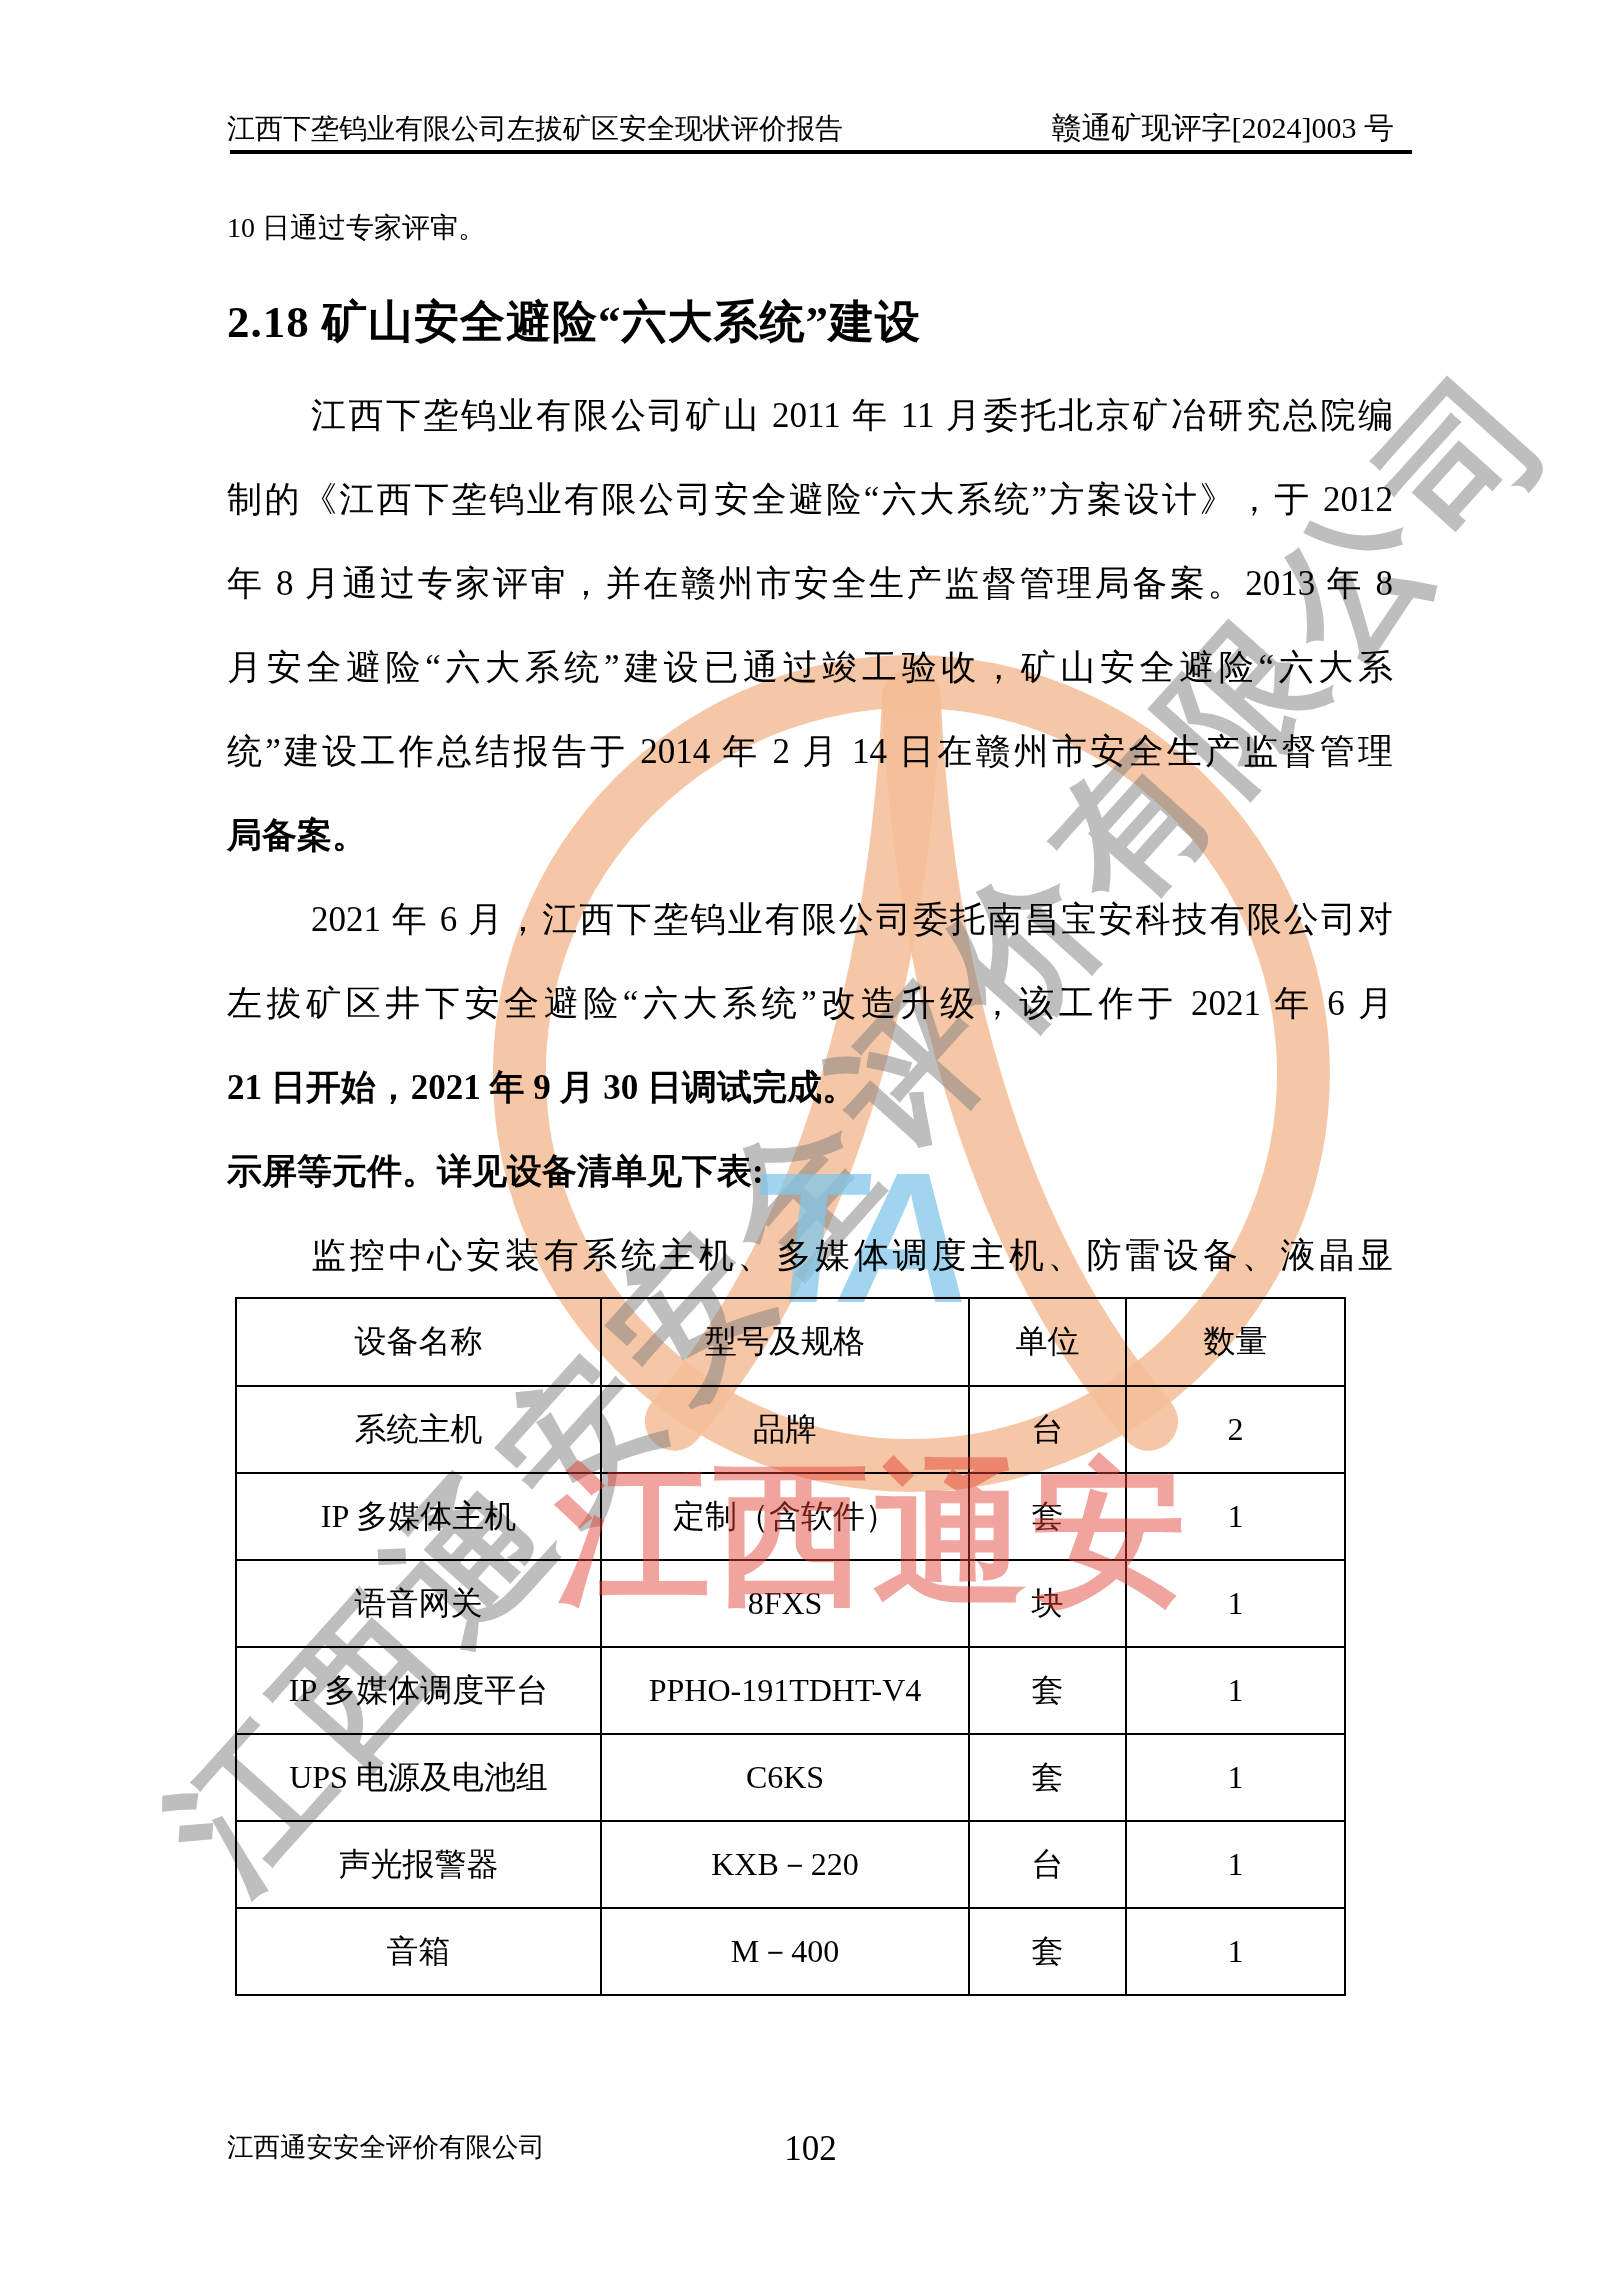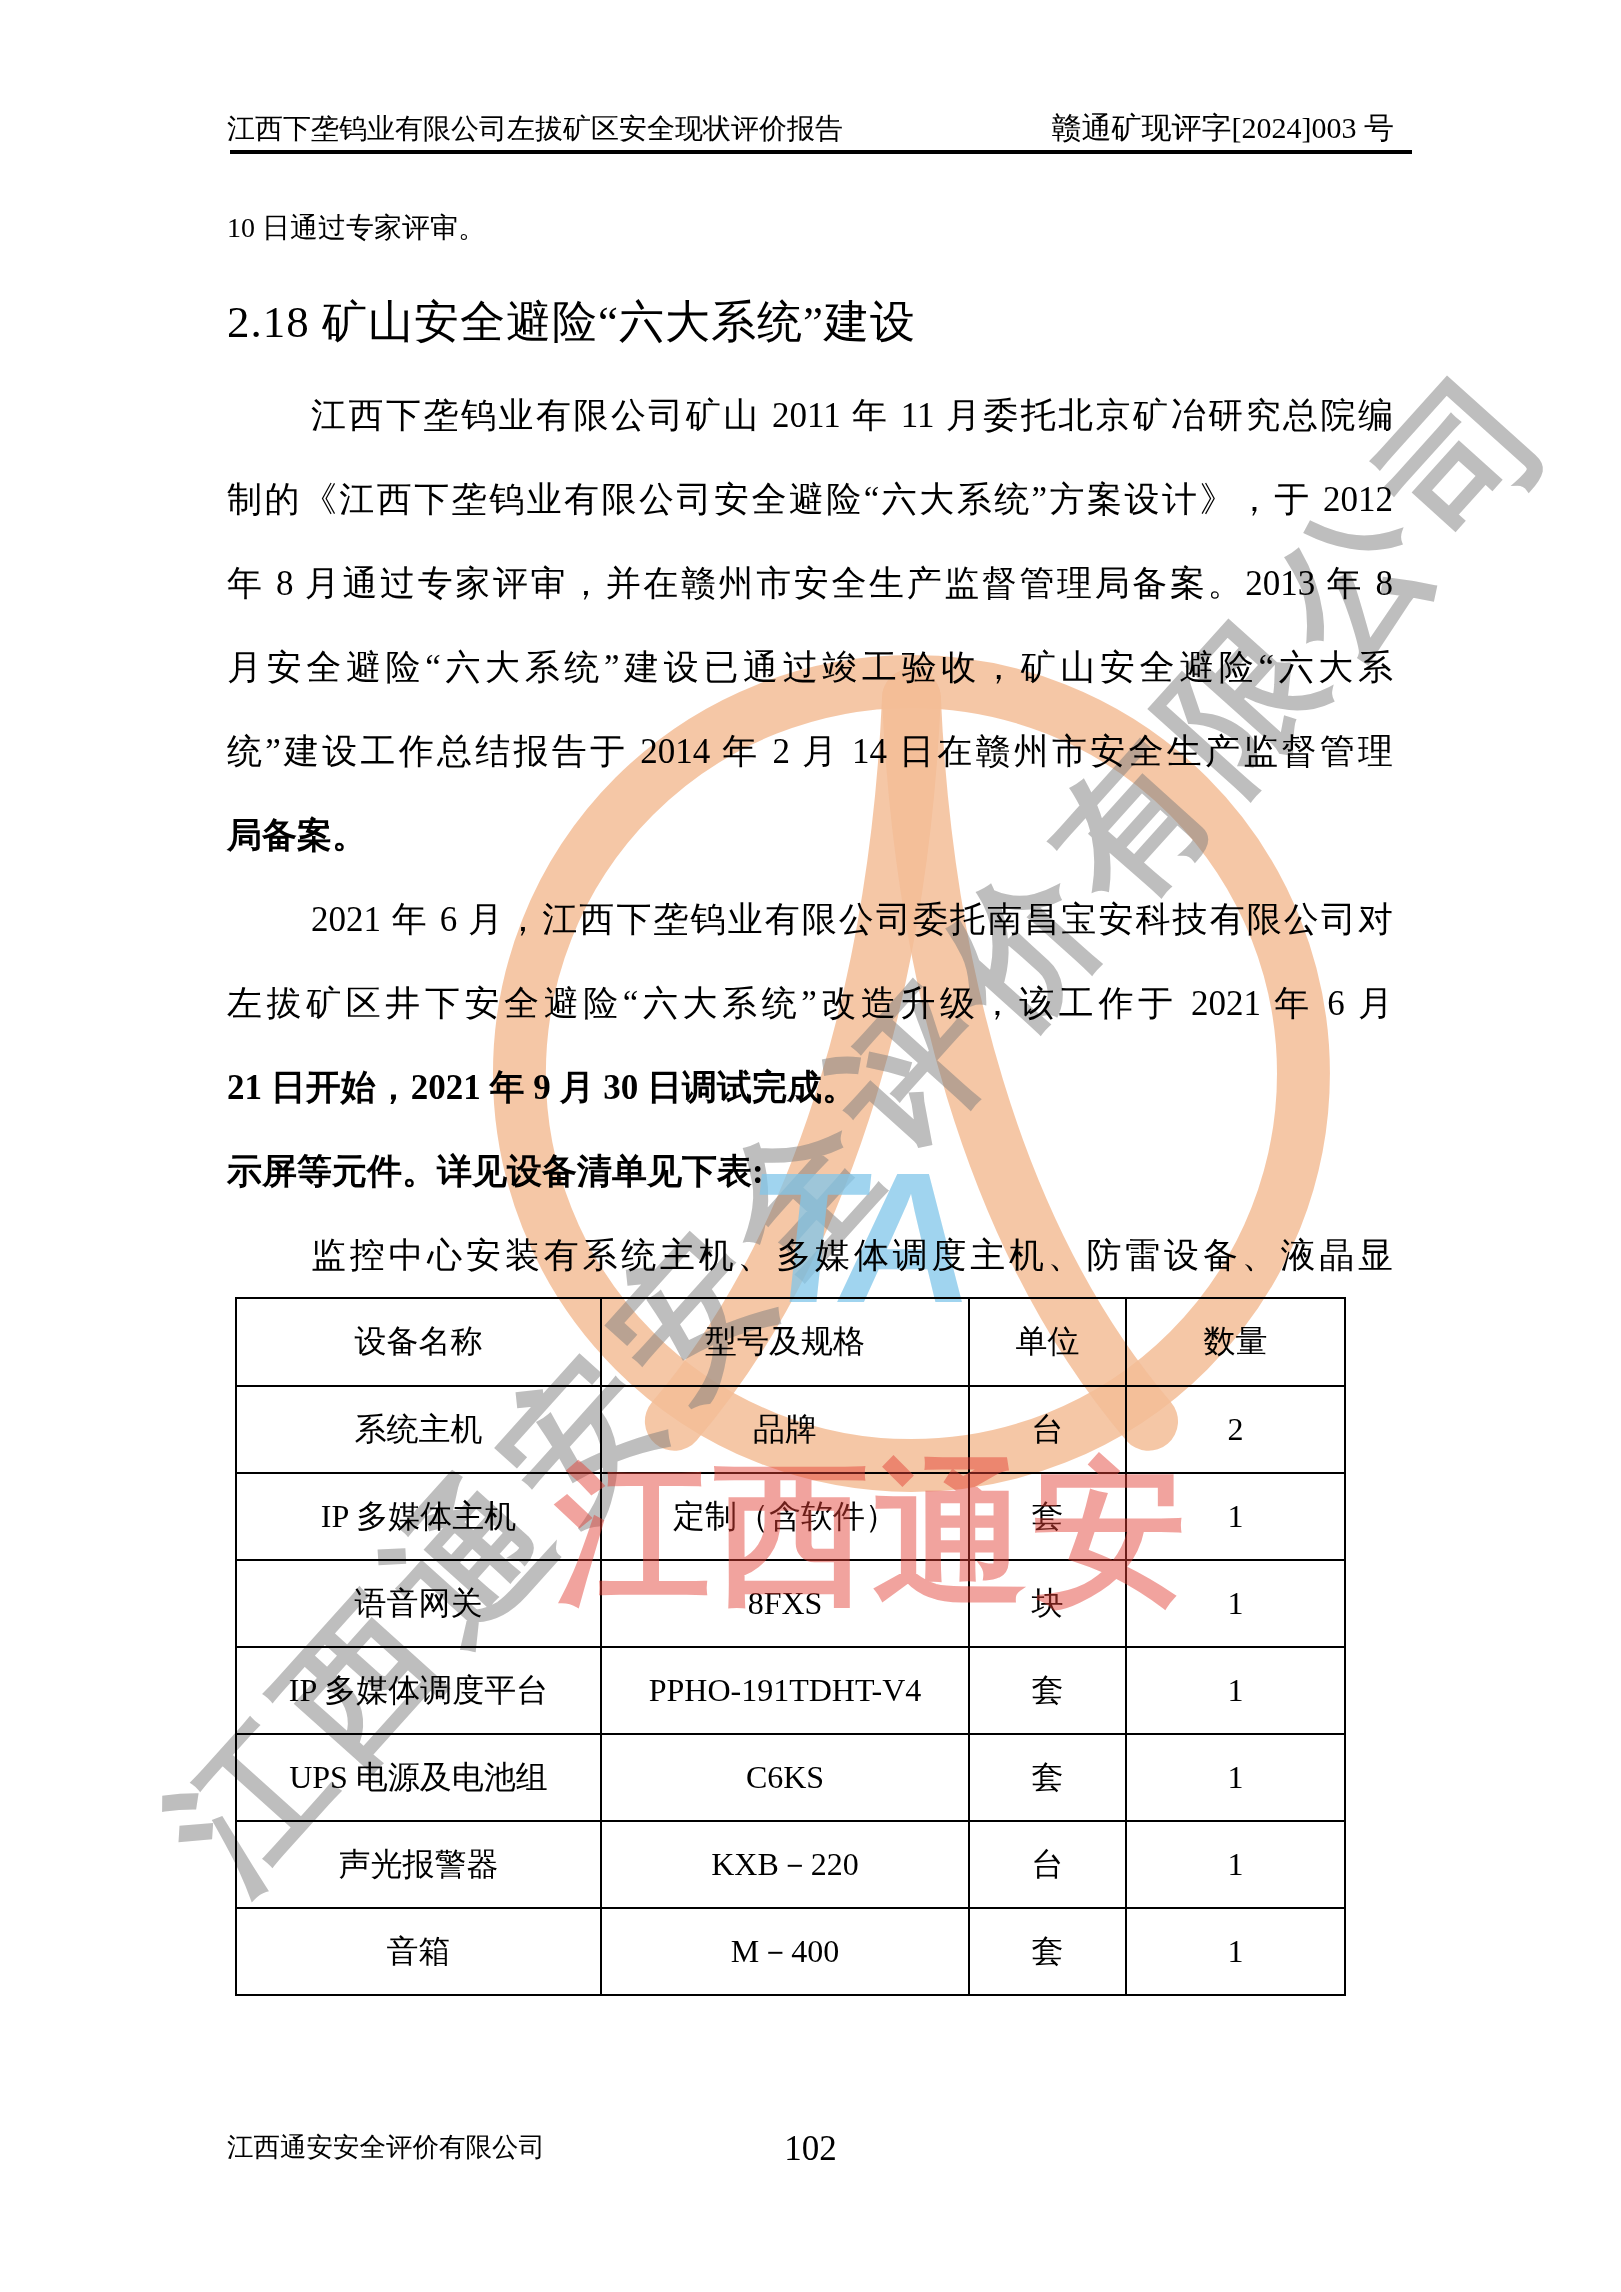--- a/index.html
+++ b/index.html
@@ -23,21 +23,21 @@
 
   
   .hdr-left{position:absolute;left:227px;top:110px;font-size:28px;z-index:2;}
   .hdr-right{position:absolute;right:227px;top:108px;font-size:30px;z-index:2;}
   .hdr-rule{position:absolute;left:230px;top:150px;width:1182px;height:3.9px;background:#000;z-index:2;}
 
   
   .intro{position:absolute;left:227px;top:186px;width:1166px;height:84px;
          line-height:84px;font-size:28px;z-index:2;}
   .heading{position:absolute;left:227px;top:277px;width:1166px;height:90px;
-           line-height:90px;font-size:45px;font-weight:normal;z-index:2;
+           line-height:90px;font-size:45px;font-weight:bold;z-index:2;
            letter-spacing:1px;}
   .bodylines{position:absolute;left:227px;top:374px;width:1166px;z-index:2;}
   .bline{height:84px;line-height:84px;font-size:35px;
          text-align:justify;text-align-last:justify;white-space:normal;}
   .bline.end{text-align-last:left;font-weight:bold;}
   .bline.ind{padding-left:84px;}
 
   
   .devtable{position:absolute;left:235px;top:1297px;z-index:2;
             border-collapse:collapse;table-layout:fixed;width:1108px;}

